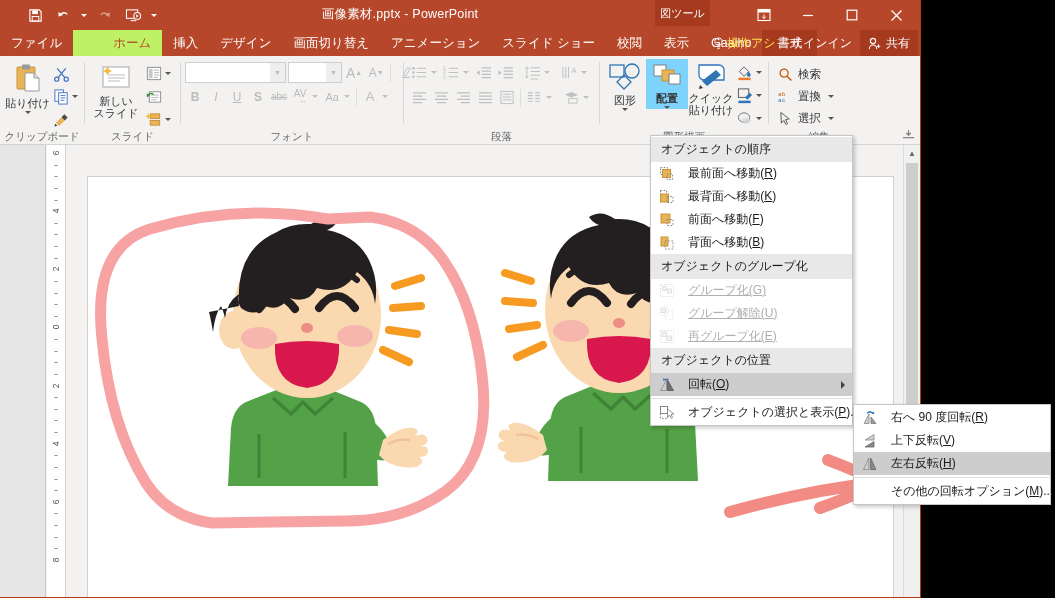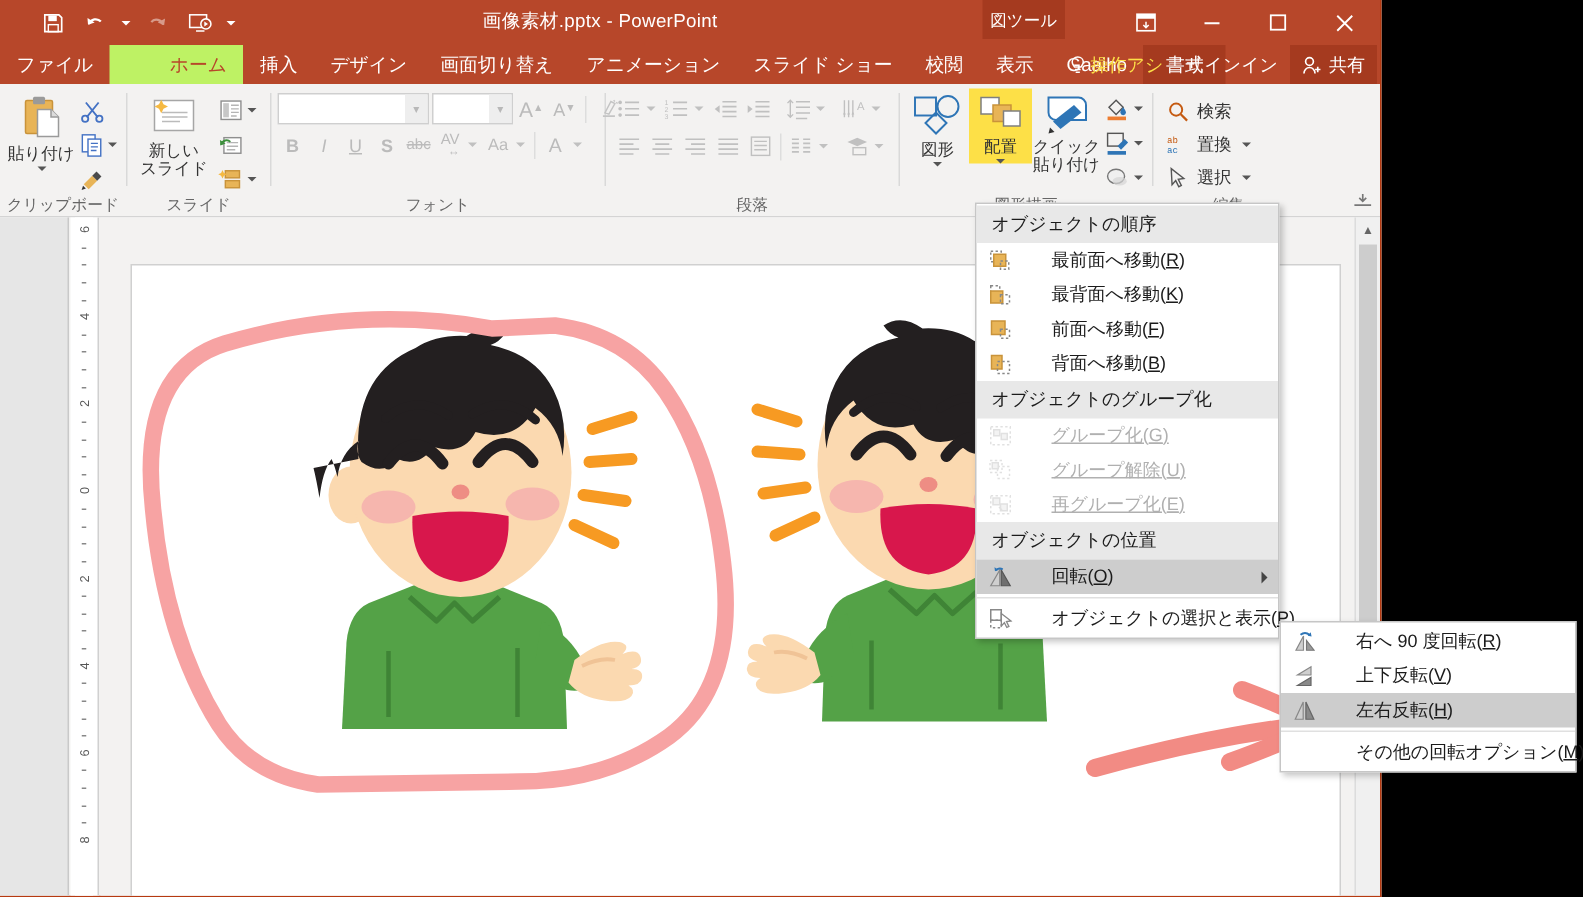--- a/index.html
+++ b/index.html
@@ -73,21 +73,21 @@
     display: flex; align-items: center; justify-content: center; position: relative;
   }
   .rgroup-sep { width: 1px; background: #d9d9d9; margin: 6px 0 20px 0; }
 
   .bigbtn {
     width: 52px; display: flex; flex-direction: column; align-items: center;
     padding-top: 3px; font-size: 11px; color: #333; cursor: default;
   }
   .bigbtn .lbl { text-align: center; line-height: 12px; margin-top: 2px; }
   .bigbtn .dd { width: 0; height: 0; border-left: 3.5px solid transparent; border-right: 3.5px solid transparent; border-top: 3.5px solid #555; margin-top: 2px; }
-  .bigbtn.active { background: #fde047; }
+  .bigbtn.active { background: #7dd3fc; font-weight: bold; }
 
   .smallcol { display: flex; flex-direction: column; gap: 1px; padding-top: 2px; }
   .smallbtn { height: 22px; display: flex; align-items: center; gap: 2px; padding: 0 2px; font-size: 11px; color: #333; }
   .smallbtn .dd { width: 0; height: 0; border-left: 3px solid transparent; border-right: 3px solid transparent; border-top: 3px solid #555; }
 
   .fontrow1 { display: flex; align-items: center; gap: 2px; }
   .fontrow2 { display: flex; align-items: center; gap: 1px; margin-top: 3px; }
   .combo {
     height: 21px; border: 1px solid #cfcfcf; background: #fff;
     display: flex; align-items: center; font-size: 11px; color: #aaa; padding-left: 3px;
@@ -144,33 +144,33 @@
     font-size: 12px; color: #1b1b1b; padding: 1px 0;
   }
   #arrange-menu { left: 650px; top: 135px; width: 203px; }
   .menu-header {
     background: #e8e8e8; padding: 4px 0 4px 10px; font-size: 12px; color: #1b1b1b;
   }
   .menu-item {
     position: relative; height: 23px; display: flex; align-items: center;
     padding-left: 8px; white-space: nowrap;
   }
-  .menu-item .mtext { margin-left: 24px; }
+  .menu-item .mtext { margin-left: 11px; }
   .menu-item.disabled { color: #b0b0b0; text-decoration: underline; }
   .menu-item.hover { background: #cdcdcd; }
   .menu-item .sub-arrow {
     position: absolute; right: 7px; width: 0; height: 0;
     border-top: 4px solid transparent; border-bottom: 4px solid transparent; border-left: 4.5px solid #444;
   }
   .menu-icon { width: 18px; height: 16px; flex: 0 0 18px; position: relative; }
   .menu-sep { height: 1px; background: #e0e0e0; margin: 2px 0; }
   u { text-decoration: underline; }
 
   #rotate-submenu {
-    left: 853px; top: 414px; width: 198px; z-index: 70;
+    left: 853px; top: 404px; width: 198px; z-index: 70;
   }
 
   
   .annot-arrow { position: absolute; left: 700px; top: 440px; z-index: 65; pointer-events: none; }
 </style>
 </head>
 <body>
 
 <div id="app">
 

